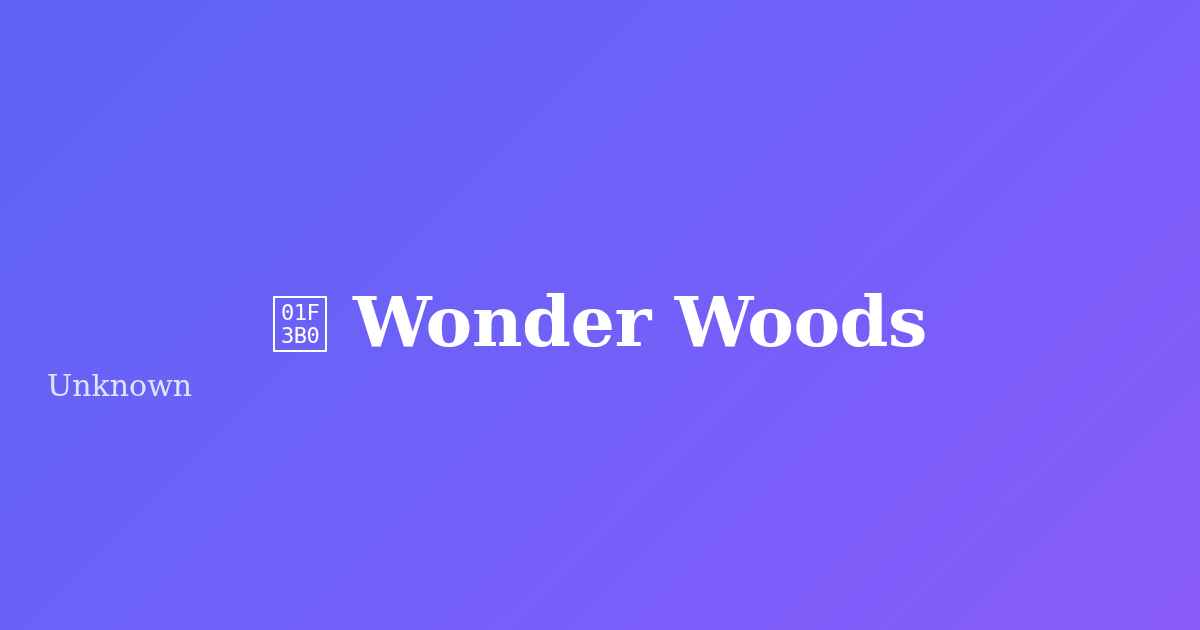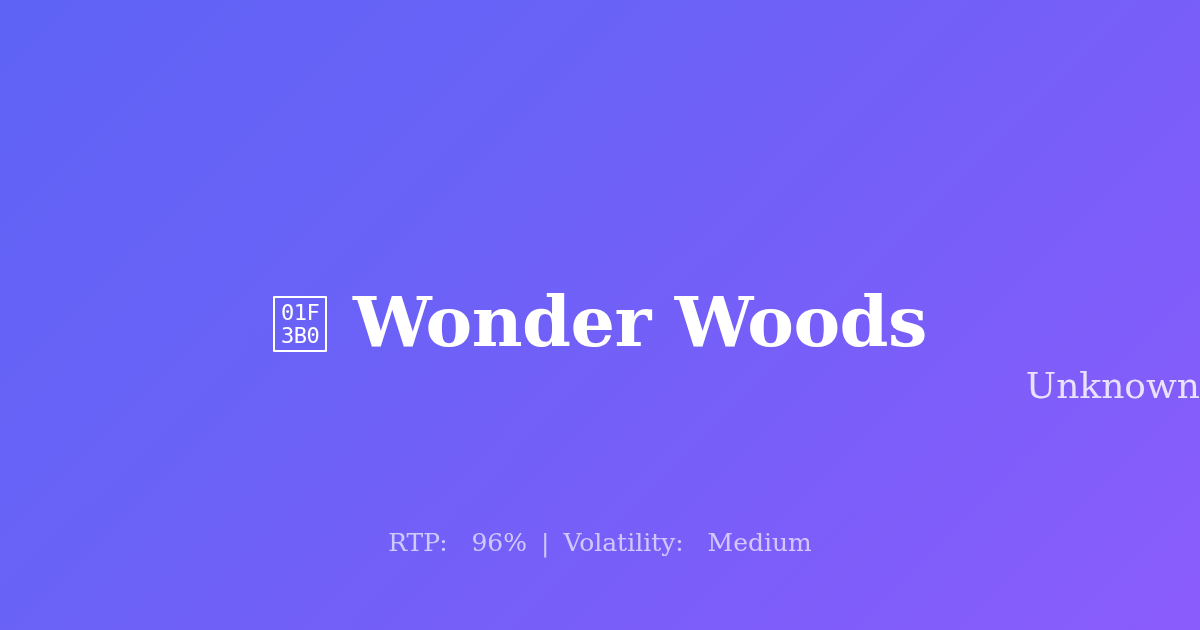--- a/index.html
+++ b/index.html
@@ -73,26 +73,27 @@
     color: #ffffff;
     letter-spacing: -0.5px;
   }
 
   
   #provider {
     position: absolute;
     left: 0;
     right: 0;
     top: 362px;
-    text-align: right;
+    text-align: left;
     font-family: "DejaVu Serif", "Liberation Serif", serif;
     font-weight: 400;
-    font-size: 36px;
+    font-size: 30px;
     line-height: 48px;
     color: rgba(255, 255, 255, 0.82);
+    padding-left: 47px;
   }
 
   
   #stats {
     position: absolute;
     left: 0;
     right: 0;
     top: 527px;
     text-align: center;
     font-family: "DejaVu Serif", "Liberation Serif", serif;
@@ -118,23 +119,14 @@
       <span class="tofu-row">01F</span>
       <span class="tofu-row">3B0</span>
     </div>
 
     <h1 id="game-title">Wonder Woods</h1>
 
   </div>
 
   <div id="provider">Unknown</div>
 
-  <div id="stats">
-    <span>RTP:</span>
-    <span>&nbsp;</span>
-    <span>96%</span>
-    <span class="sep">|</span>
-    <span>Volatility:</span>
-    <span>&nbsp;</span>
-    <span>Medium</span>
-  </div>
 
 </div>
 
 </body></html>

